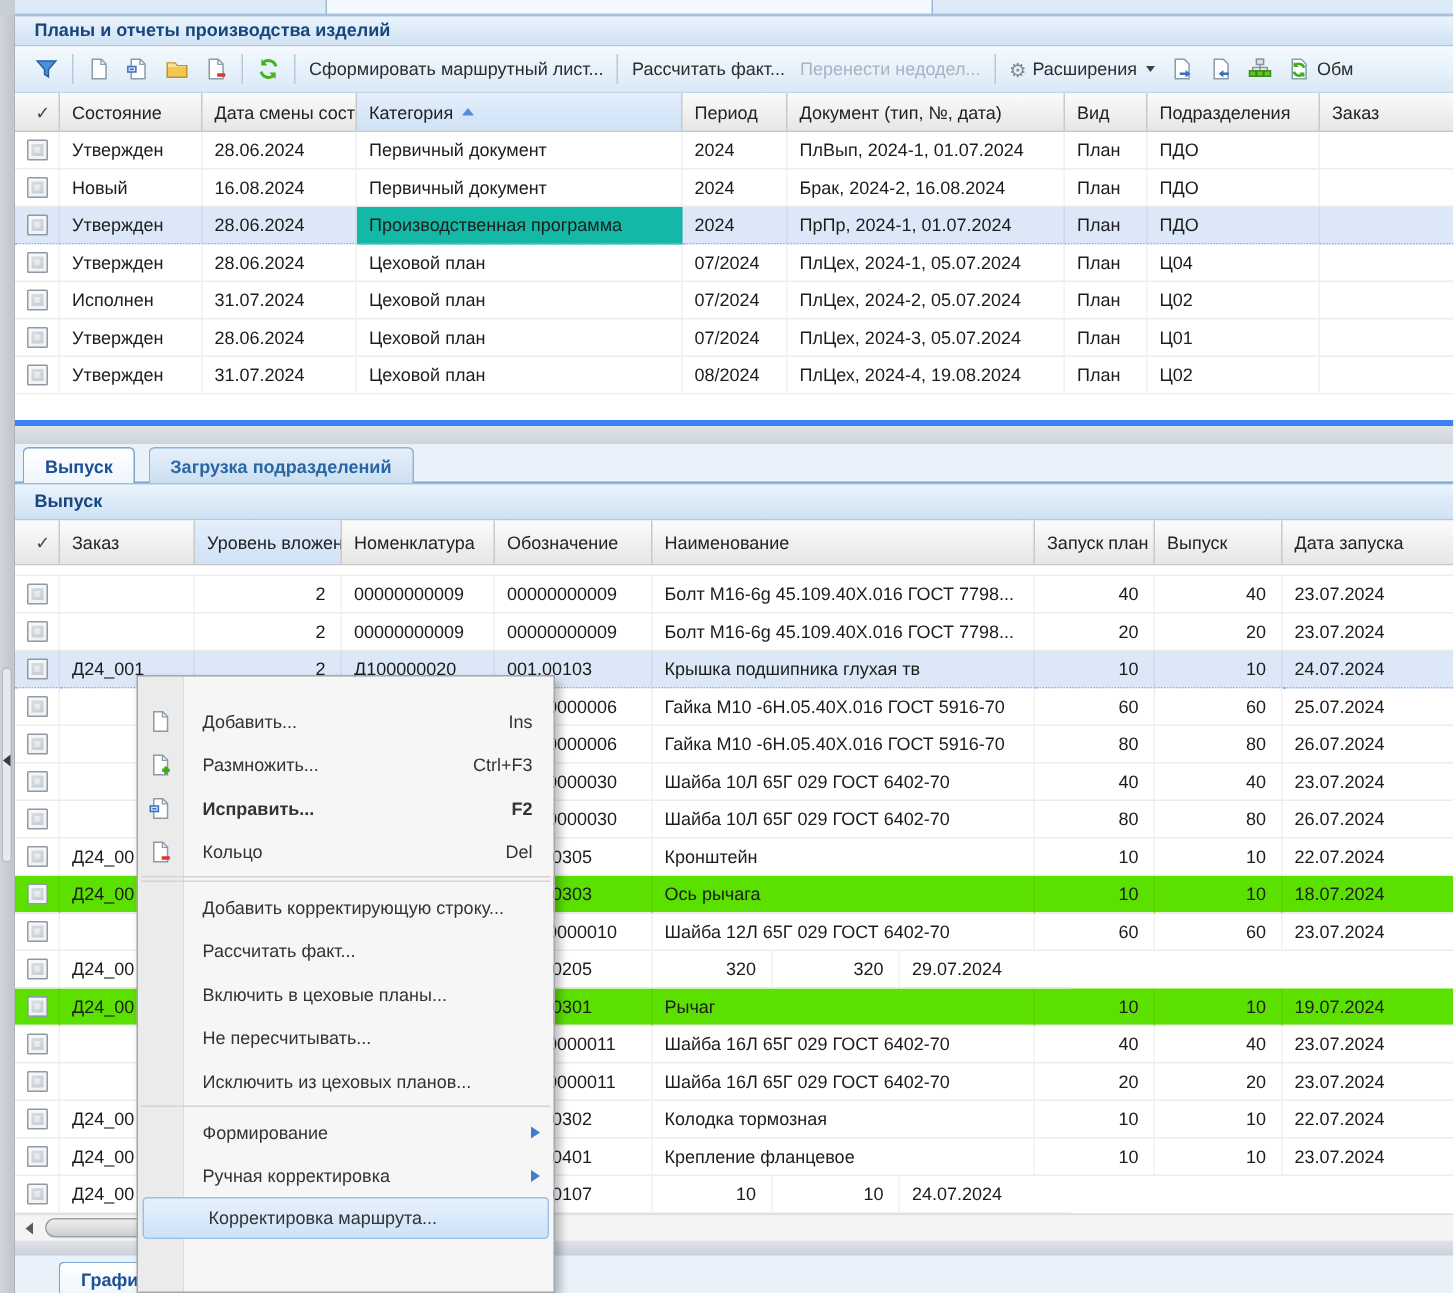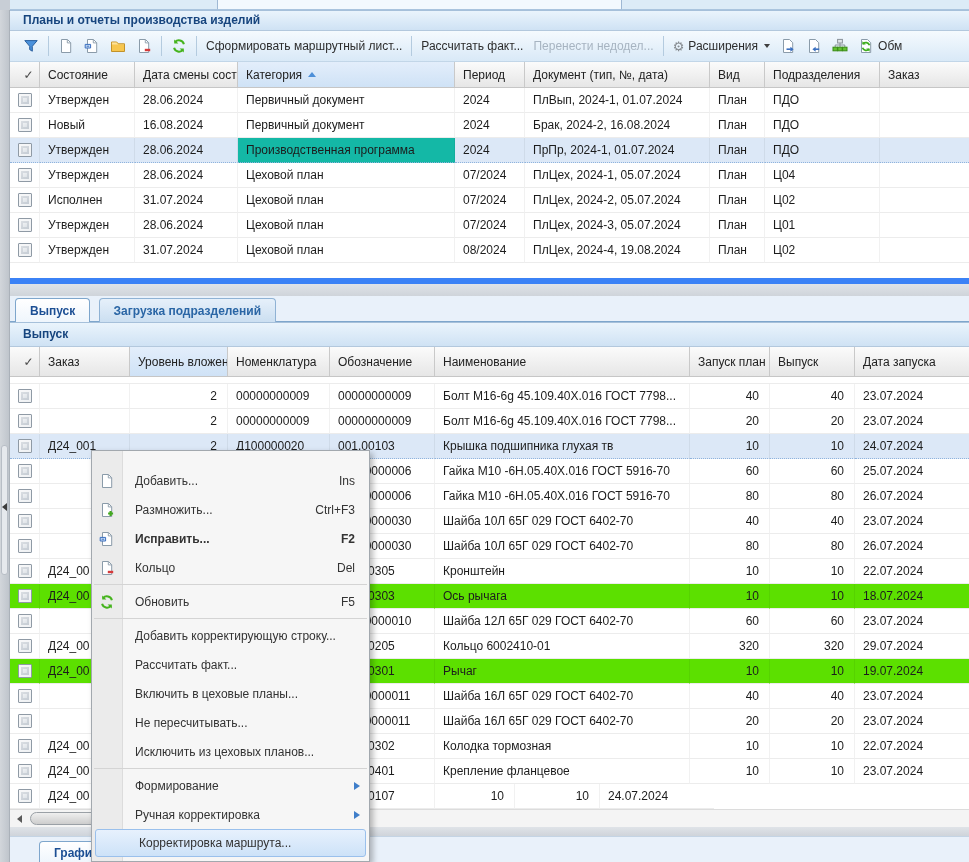--- a/index.html
+++ b/index.html
@@ -18,21 +18,21 @@
   
   .left-rail { position:absolute; left:0; top:10px; width:10px; height:852px;
     background:linear-gradient(to right,#d2d6db,#bfc5cc); border-right:1px solid #aab1b9; }
   .rail-h { position:absolute; left:1px; top:435px; width:7px; height:130px;
     background:#e6e9ed; border:1px solid #b8bec6; border-radius:3px; }
   .rail-a { position:absolute; left:2px; top:493px; width:0; height:0;
     border-right:5px solid #3c3c3c; border-top:4px solid transparent; border-bottom:4px solid transparent; }
 
   
   .panel { position:absolute; left:10px; width:959px; background:#fff; }
-  .p1 { top:10px; height:274px; display:flex; flex-direction:column; border-bottom:6px solid #3b82f6; }
+  .p1 { top:10px; height:274px; display:flex; flex-direction:column; border-bottom:4px solid #3b82f6; }
   .p2 { top:322px; height:487px; display:flex; flex-direction:column; }
   .phead { flex:none; background:linear-gradient(#eaf4fc,#cfe2f4); border-top:1px solid #a6c0da;
     border-bottom:1px solid #b3c8dd; color:#17457e; font-weight:bold; padding-left:13px; }
   .p1 .phead { height:21px; line-height:19px; }
   .p2 .phead { height:25px; line-height:23px; }
 
   
   .toolbar { flex:none; height:31px; display:flex; align-items:center; padding-left:8px;
     background:linear-gradient(#f5fafe,#d9e9f7); border-bottom:1px solid #c2d6e8; white-space:nowrap; overflow:hidden; }
   .tsep { width:1px; height:20px; background:#b4cbdf; margin:0 4px; flex:none; }
@@ -548,21 +548,20 @@
           <span class="c t2c8">23.07.2024</span>
         </div>
         <div class="row">
           <span class="c t2c0 ccb">
             <span class="cb"></span>
           </span>
           <span class="c t2c1">Д24_00</span>
           <span class="c t2c2 num"></span>
           <span class="c t2c3"></span>
           <span class="c t2c4">001.00205</span>
-          <span class="c t2c5">Кольцо 6002410-01</span>
           <span class="c t2c6 num">320</span>
           <span class="c t2c7 num">320</span>
           <span class="c t2c8">29.07.2024</span>
         </div>
         <div class="row grn">
           <span class="c t2c0 ccb">
             <span class="cb"></span>
           </span>
           <span class="c t2c1">Д24_00</span>
           <span class="c t2c2 num"></span>
@@ -684,29 +683,20 @@
     <div class="mi">
       <span class="mic">
           <svg class="ic16">
             <use href="#i-page-minus"></use>
           </svg>
         </span>
       <span class="mil">Кольцо</span>
       <span class="mis">Del</span>
     </div>
     <div class="msep"></div>
-    <div class="mi">
-      <span class="mic">
-          <svg class="ic16">
-            <use href="#i-refresh"></use>
-          </svg>
-        </span>
-      <span class="mil">Обновить</span>
-      <span class="mis">F5</span>
-    </div>
     <div class="msep"></div>
     <div class="mi">
       <span class="mic"></span>
       <span class="mil">Добавить корректирующую строку...</span>
     </div>
     <div class="mi">
       <span class="mic"></span>
       <span class="mil">Рассчитать факт...</span>
     </div>
     <div class="mi">

